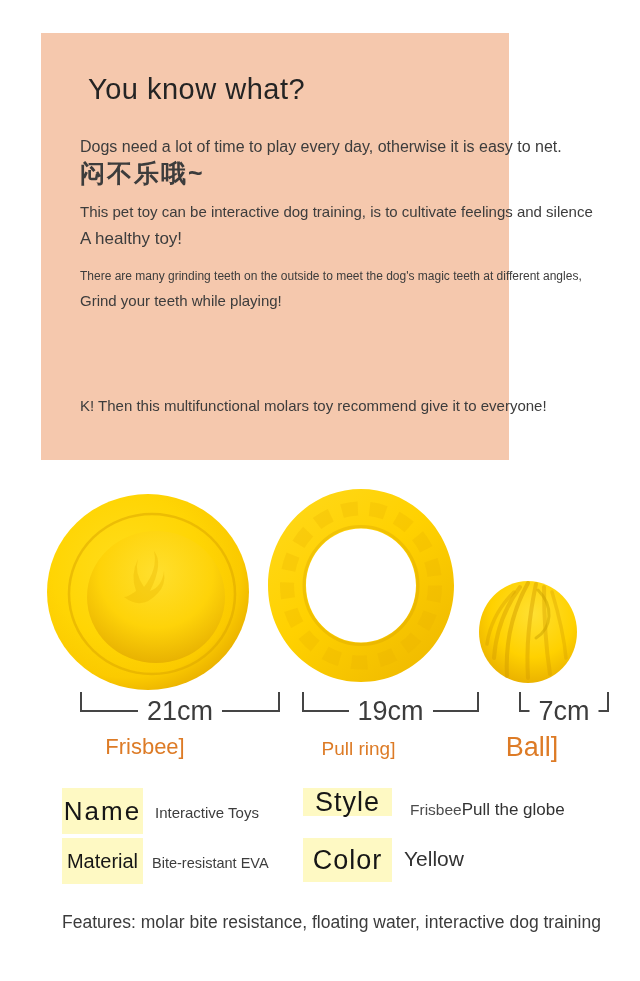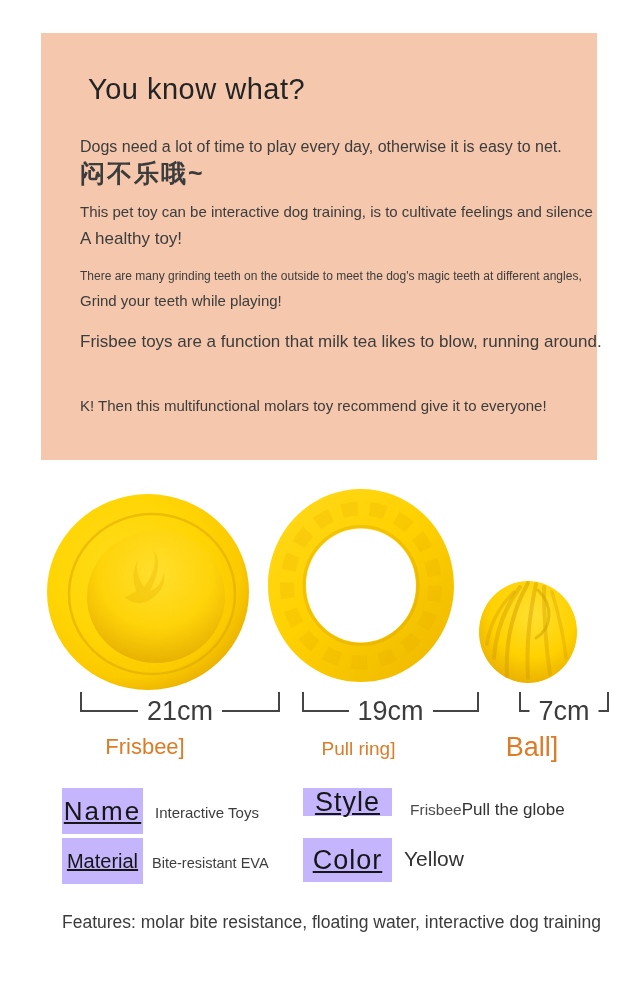--- a/index.html
+++ b/index.html
@@ -1,21 +1,21 @@
 <!DOCTYPE html>
 <html><head>
 <meta charset="utf-8">
 <style>
   html,body{margin:0;padding:0;background:#fff;}
   .page{
     position:relative;width:640px;height:981px;background:#ffffff;
     font-family:"Liberation Sans","DejaVu Sans",sans-serif;overflow:hidden;color:#3a3a3a;
   }
   
-  .hero{position:absolute;left:41px;top:33px;width:556px;height:427px;background:#f5c8ad;}
+  .hero{position:absolute;left:41px;top:33px;width:468px;height:427px;background:#f5c8ad;}
   .hero h1{position:absolute;left:47px;top:40px;margin:0;font-size:29px;font-weight:400;
            color:#242424;letter-spacing:.5px;white-space:nowrap;}
   .hero p{position:absolute;margin:0;left:39px;white-space:nowrap;color:#3c3c3c;}
   .hp1{top:105px;font-size:16px;}
   .hcn{top:124px;font-size:25px;font-weight:700;color:#1c1c1c;letter-spacing:2px;}
   .hp2{top:170px;font-size:15px;}
   .hp3{top:196px;font-size:17px;}
   .hp4{top:236px;font-size:12px;color:#424242;}
   .hp5{top:259px;font-size:15px;}
   .hp6{top:299px;font-size:17px;left:42px;}
@@ -35,22 +35,22 @@
     background:#ffffff;padding:0 9px;font-size:27px;line-height:1;color:#3c3c3c;white-space:nowrap;}
   .b1{left:48px;top:692px;width:200px;}
   .b2{left:270px;top:692px;width:177px;text-align:right;}
   .b3{left:487px;top:692px;width:90px;}
   
   .plabel{position:absolute;text-align:center;color:#dd7b26;white-space:nowrap;}
   .pl1{left:45px;top:734px;width:200px;font-size:22px;}
   .pl2{left:270px;top:738px;width:177px;font-size:19px;}
   .pl3{left:487px;top:732px;width:90px;font-size:27px;}
   
-  .spec-key{position:absolute;background:#c4b5fd;color:#161616;display:flex;
-    align-items:center;justify-content:center;white-space:nowrap;text-decoration:underline;}
+  .spec-key{position:absolute;background:#fef9c3;color:#161616;display:flex;
+    align-items:center;justify-content:center;white-space:nowrap;}
   .k-name{left:62px;top:788px;width:81px;height:46px;font-size:26px;letter-spacing:2px;}
   .k-material{left:62px;top:838px;width:81px;height:46px;font-size:20px;}
   .k-style{left:303px;top:788px;width:89px;height:28px;font-size:27px;letter-spacing:1px;}
   .k-color{left:303px;top:838px;width:89px;height:44px;font-size:27px;letter-spacing:1px;}
   .spec-val{position:absolute;white-space:nowrap;color:#3d3d3d;}
   .v-name{left:155px;top:804px;font-size:15px;}
   .v-material{left:152px;top:855px;font-size:14.5px;}
   .v-style{left:410px;top:800px;font-size:15.5px;color:#4c4c4c;}
   .v-style .style2{font-size:17px;color:#323232;}
   .v-color{left:404px;top:847px;font-size:21px;color:#323232;}
@@ -62,21 +62,20 @@
 <div class="page">
 
   <section class="hero">
     <h1>You know what?</h1>
     <p class="hp1">Dogs need a lot of time to play every day, otherwise it is easy to net.</p>
     <p class="hcn">闷不乐哦~</p>
     <p class="hp2">This pet toy can be interactive dog training, is to cultivate feelings and silence</p>
     <p class="hp3">A healthy toy!</p>
     <p class="hp4">There are many grinding teeth on the outside to meet the dog's magic teeth at different angles,</p>
     <p class="hp5">Grind your teeth while playing!</p>
-    <p class="hp6">Frisbee toys are a function that milk tea likes to blow, running around.</p>
     <p class="hp8">K! Then this multifunctional molars toy recommend give it to everyone!</p>
   </section>
 
   <div class="toy toy-frisbee">
     <svg width="204" height="198" viewBox="0 0 204 198" aria-hidden="true">
       <defs>
         <radialGradient id="frisOuter" cx="40%" cy="38%" r="68%">
           <stop offset="0%" stop-color="#ffdd1c"></stop>
             <stop offset="55%" stop-color="#ffd504"></stop>
           <stop offset="82%" stop-color="#fbca00"></stop>

